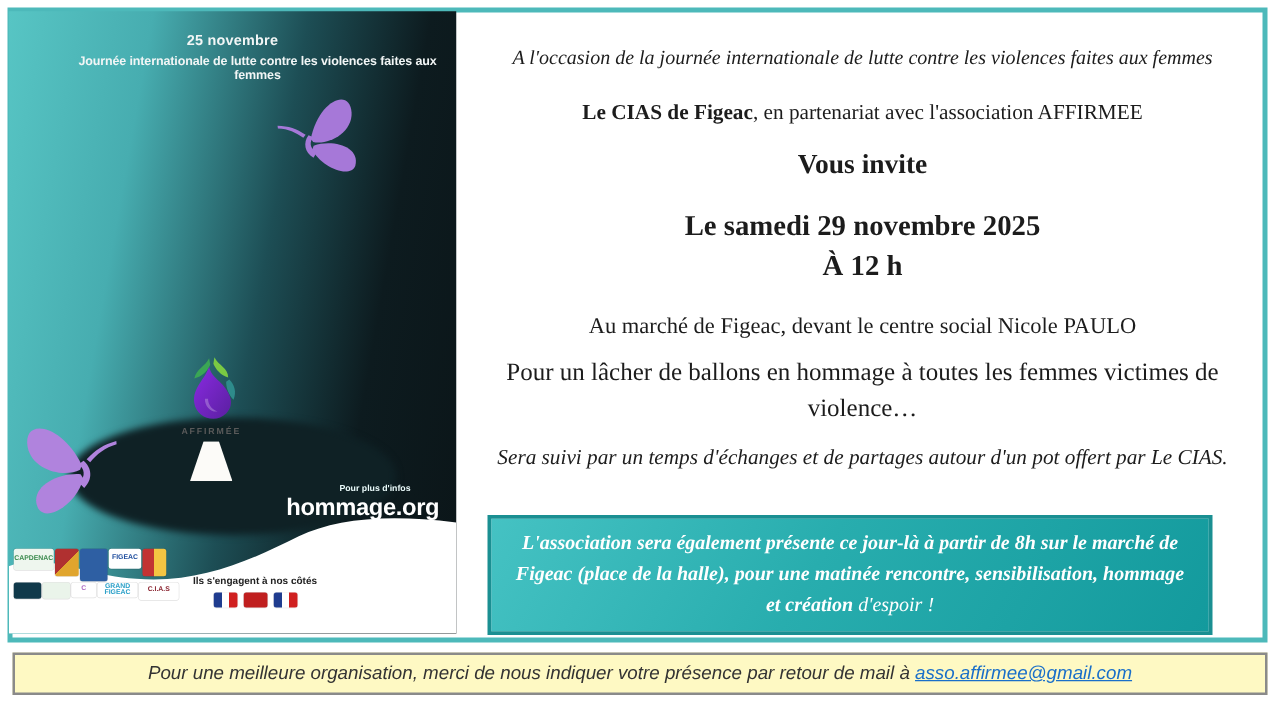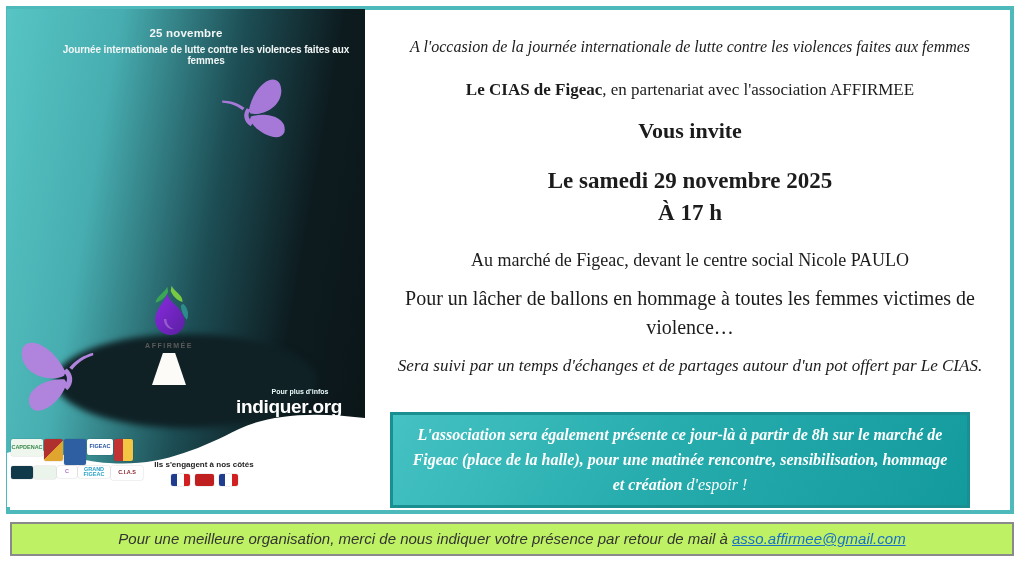--- a/index.html
+++ b/index.html
@@ -102,21 +102,21 @@
   .highlight{
     position:absolute;top:402px;left:20px;width:548px;
     border:3px solid #1a8f92;background:linear-gradient(120deg,#45c2c3 0%,#28adae 45%,#139a9d 100%);
     color:#ffffff;text-align:center;font-style:italic;font-weight:bold;
     font-size:16px;line-height:1.55;padding:8px 13px;
   }
   .highlight .tail{font-weight:normal;}
   
   .note{
     position:absolute;left:10px;top:522px;width:1004px;height:34px;box-sizing:border-box;
-    border:2px solid #8a8a8a;background:#bef264;text-align:center;line-height:30px;
+    border:2px solid #8a8a8a;background:#fef9c3;text-align:center;line-height:30px;
     font-family:"Liberation Sans", sans-serif;font-style:italic;font-size:15px;color:#333;
   }
   .note a{color:#1a6fc9;text-decoration:underline;}
 </style>
 </head>
 <body>
 
 <div class="frame"></div>
 
 <div class="poster">
@@ -154,21 +154,21 @@
   <svg class="bfly bfly-bottom" viewBox="0 0 120 100">
     <g fill="currentColor">
       <path d="M58 52 C44 12 8 2 10 30 C12 52 40 62 56 56 Z"></path>
       <path d="M56 60 C34 56 6 68 14 88 C22 102 52 84 58 64 Z"></path>
       <path d="M60 48 C67 55 67 66 58 73 L54 68 C61 62 60 55 55 51 Z"></path>
       <path d="M63 47 C72 39 80 35 92 33 L92 36 C81 38 73 43 66 50 Z"></path>
     </g>
   </svg>
 
   <div class="info-small">Pour plus d'infos</div>
-  <div class="org">indiquer.org</div>
+  <div class="org">hommage.org</div>
 
   <svg class="wave" viewBox="0 0 358 96" preserveAspectRatio="none">
     <path fill="#ffffff" d="M0,42 C30,30 62,50 102,52 C152,56 192,38 232,18 C262,4 302,0 358,7 L358,96 L0,96 Z"></path>
   </svg>
 
   <div class="logos">
     <div class="grp grp-left">
         <span class="chip" style="background: rgb(238, 246, 238); color: rgb(58, 138, 77);">CAPDENAC</span>
         <span class="chip" style="background: linear-gradient(135deg, rgb(176, 48, 48) 50%, rgb(224, 165, 46) 50%); color: rgb(255, 255, 255);"></span>
         <span class="chip" style="background: rgb(46, 95, 163); color: rgb(255, 255, 255);"></span>
@@ -189,21 +189,21 @@
         </div>
     </div>
   </div>
 </div>
 
 <div class="content">
   <div class="line occasion">A l'occasion de la journée internationale de lutte contre les violences faites aux femmes</div>
   <div class="line host"><b>Le CIAS de Figeac</b><span>, en partenariat avec l'association AFFIRMEE</span></div>
   <div class="line invite-line">Vous invite</div>
   <div class="line date-line">Le samedi 29 novembre 2025</div>
-  <div class="line time-line">À 17 h</div>
+  <div class="line time-line">À 12 h</div>
   <div class="line location-line">Au marché de Figeac, devant le centre social Nicole PAULO</div>
   <div class="line followup">Sera suivi par un temps d'échanges et de partages autour d'un pot offert par Le CIAS.</div>
   <div class="line event-line">
       <div class="inner">Pour un lâcher de ballons en hommage à toutes les femmes victimes de violence…</div>
     </div>
   <div class="highlight"><span>L'association sera également présente ce jour-là à partir de 8h sur le marché de Figeac (place de la halle), pour une matinée rencontre, sensibilisation, hommage et création</span><span class="tail"> d'espoir !</span></div>
 </div>
 
 <div class="note">
   <span>Pour une meilleure organisation, merci de nous indiquer votre présence par retour de mail à </span><a href="#">asso.affirmee@gmail.com</a>

